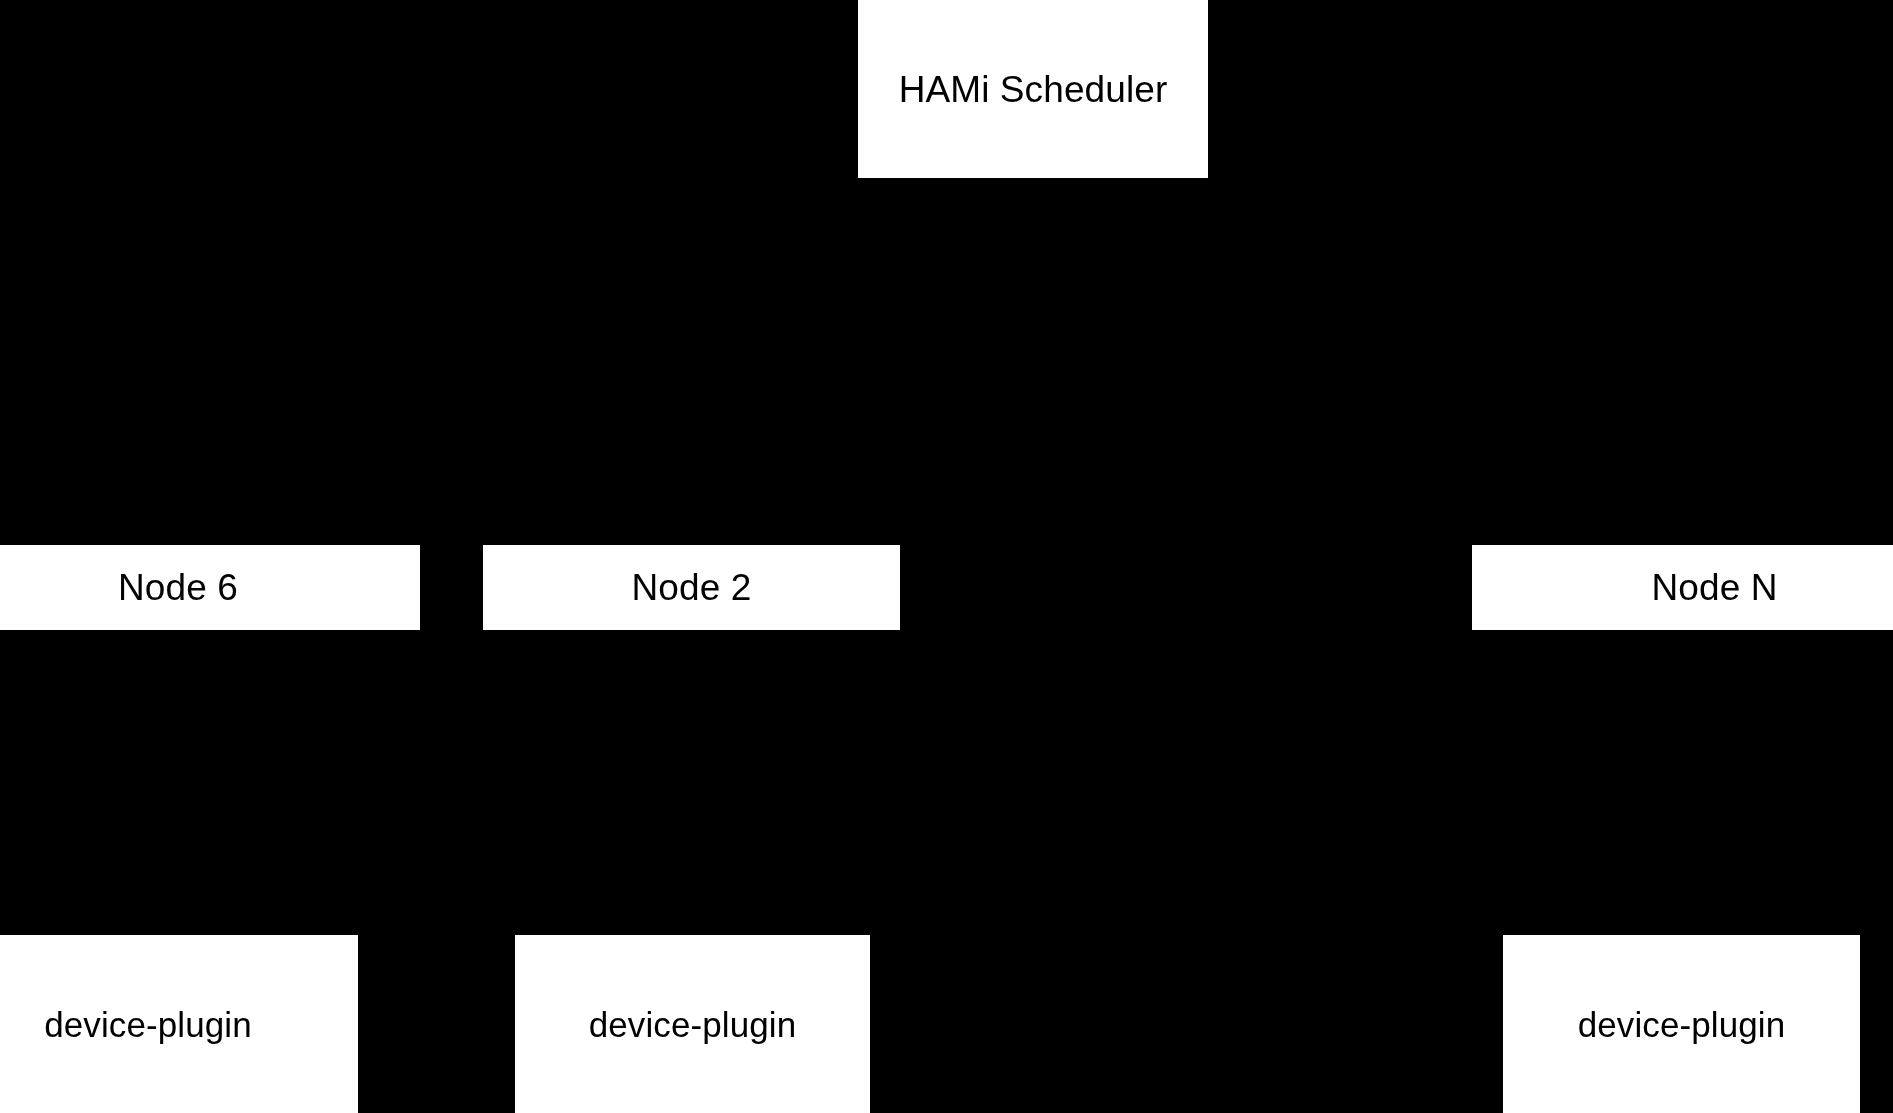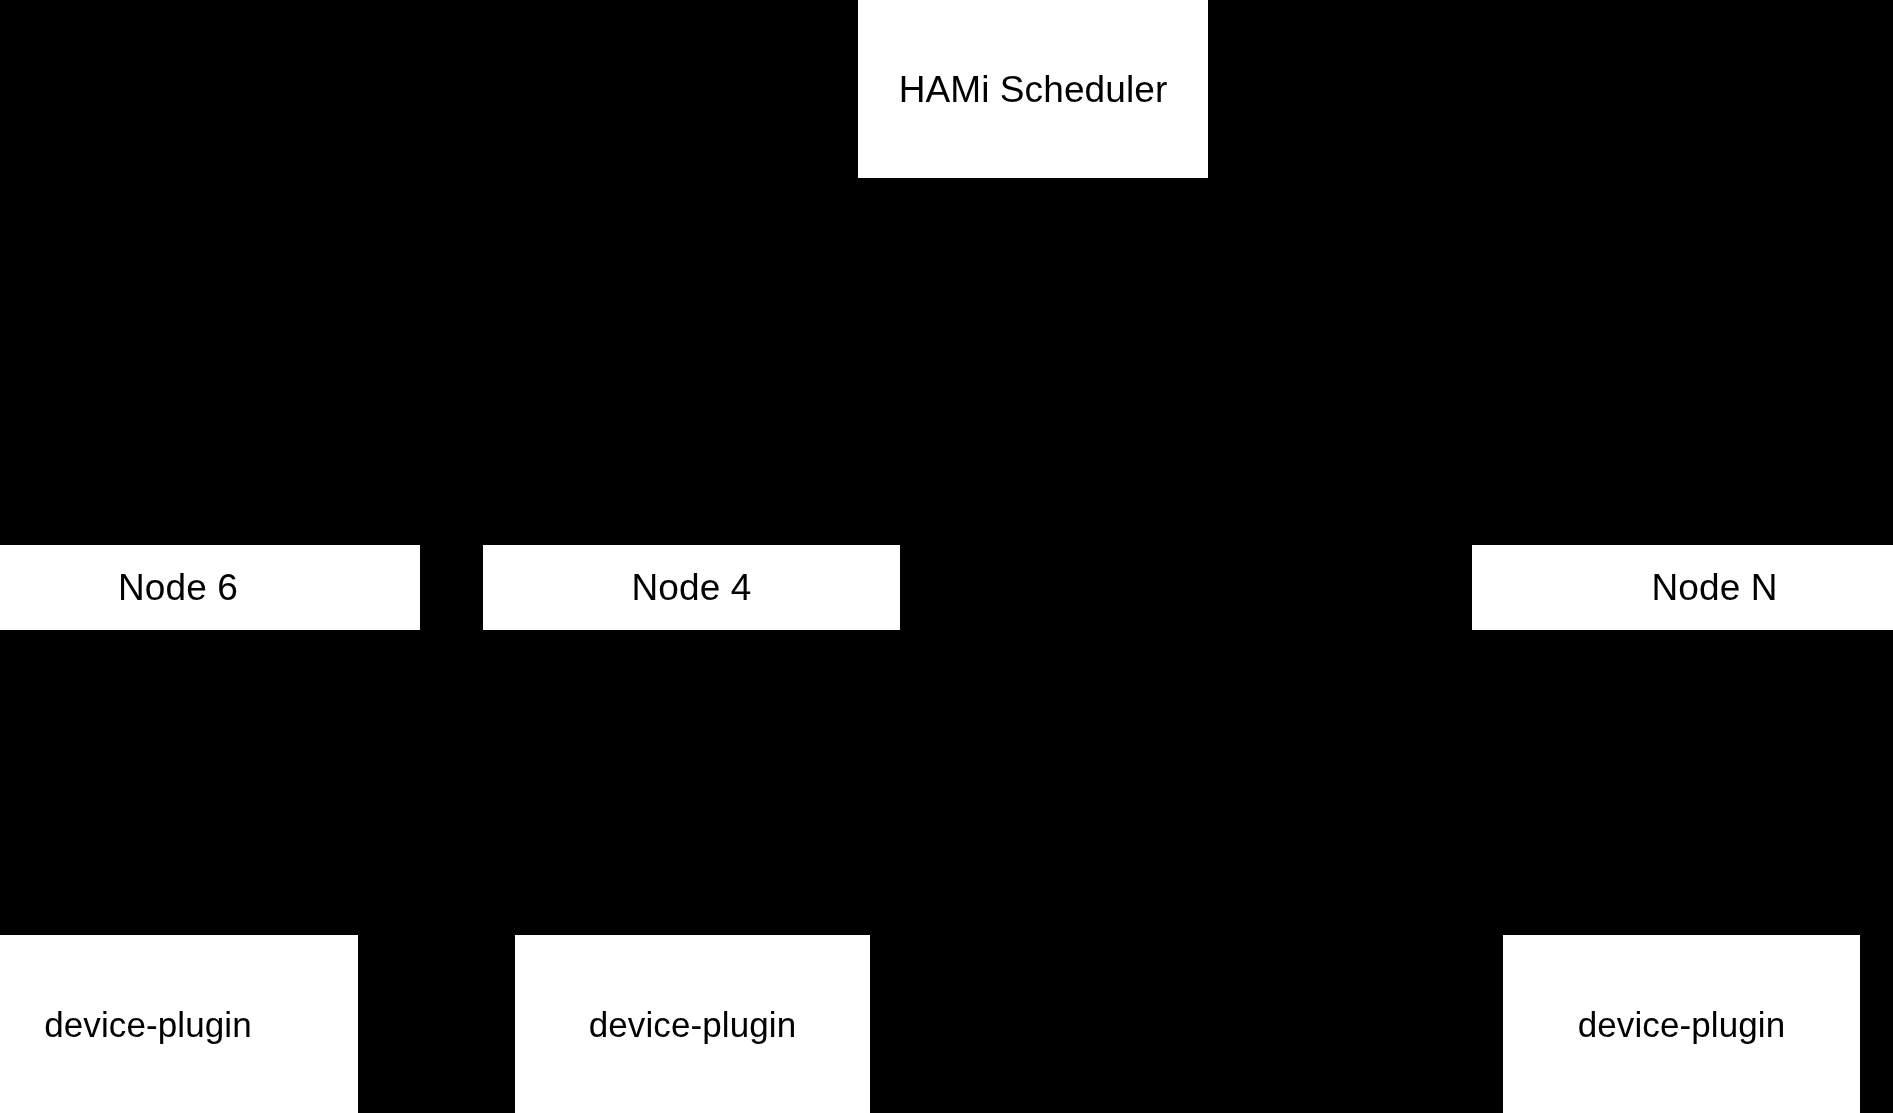--- a/index.html
+++ b/index.html
@@ -82,21 +82,21 @@
 
   <div class="node-box tier-scheduler">
     <span class="node-label">HAMi Scheduler</span>
   </div>
 
   <div class="node-box tier-node node-1">
     <span class="node-label">Node 6</span>
   </div>
 
   <div class="node-box tier-node node-2">
-    <span class="node-label">Node 4</span>
+    <span class="node-label">Node 2</span>
   </div>
 
   <div class="node-box tier-node node-n">
     <span class="node-label">Node N</span>
   </div>
 
   <div class="node-box tier-plugin plugin-1">
     <span class="node-label">device-plugin</span>
   </div>
 

